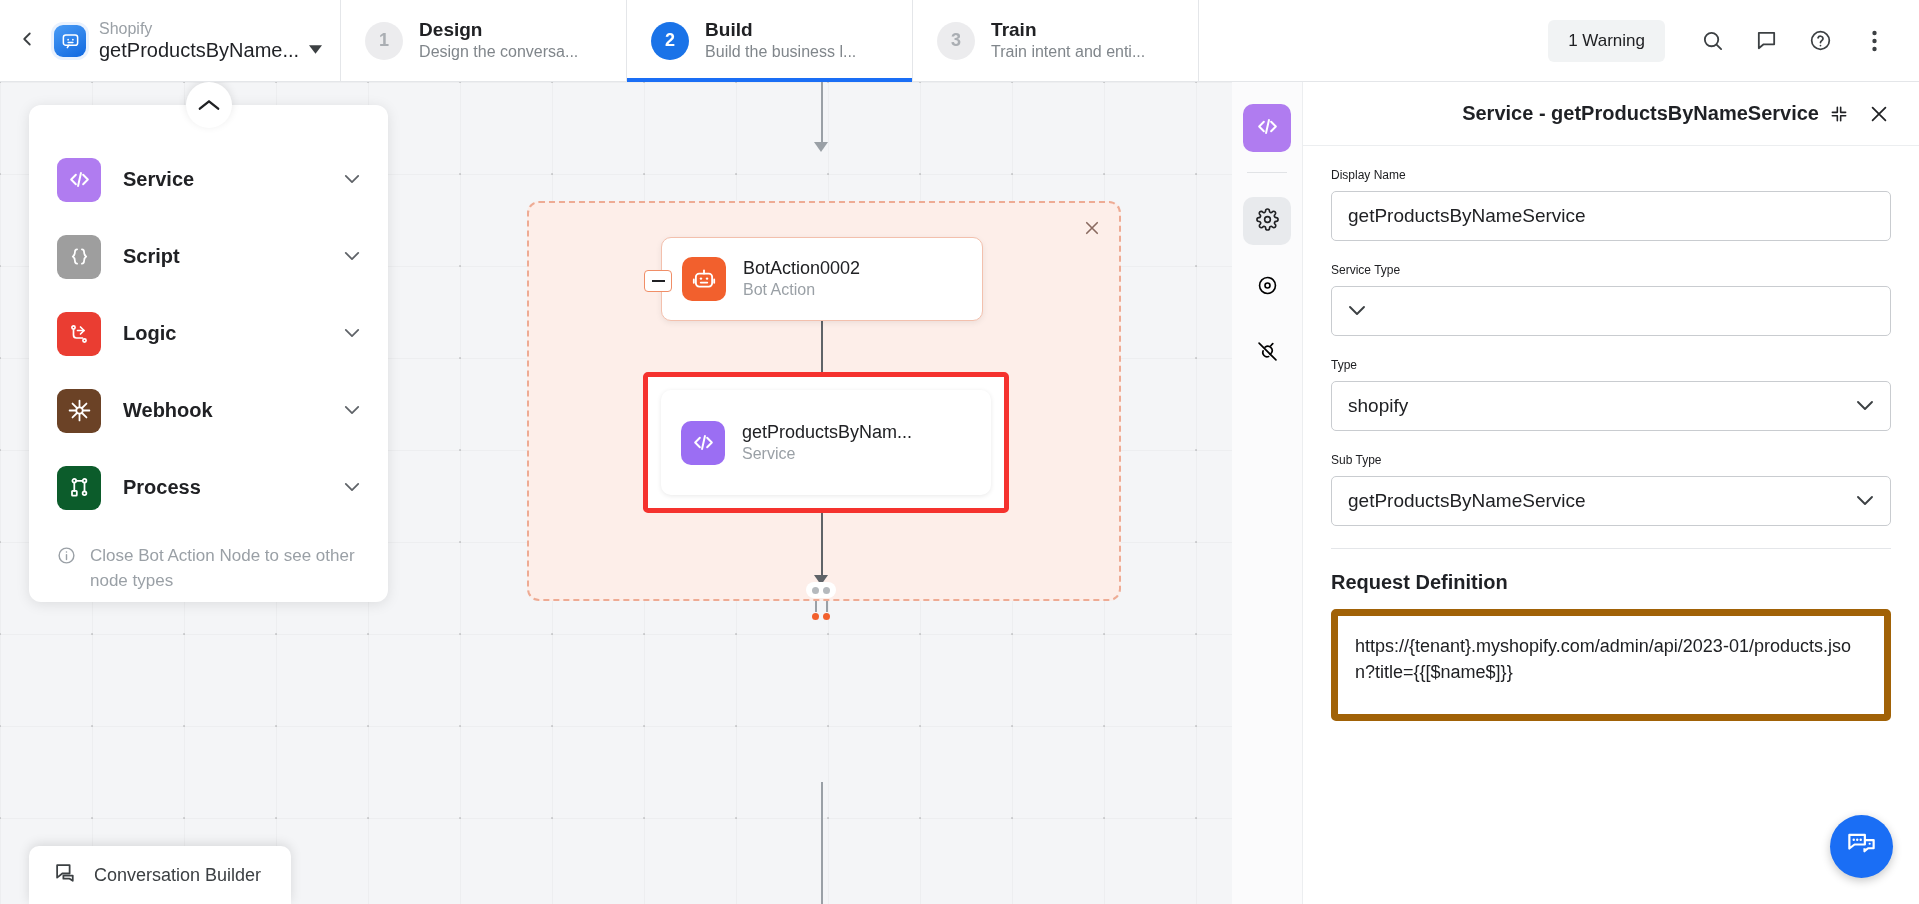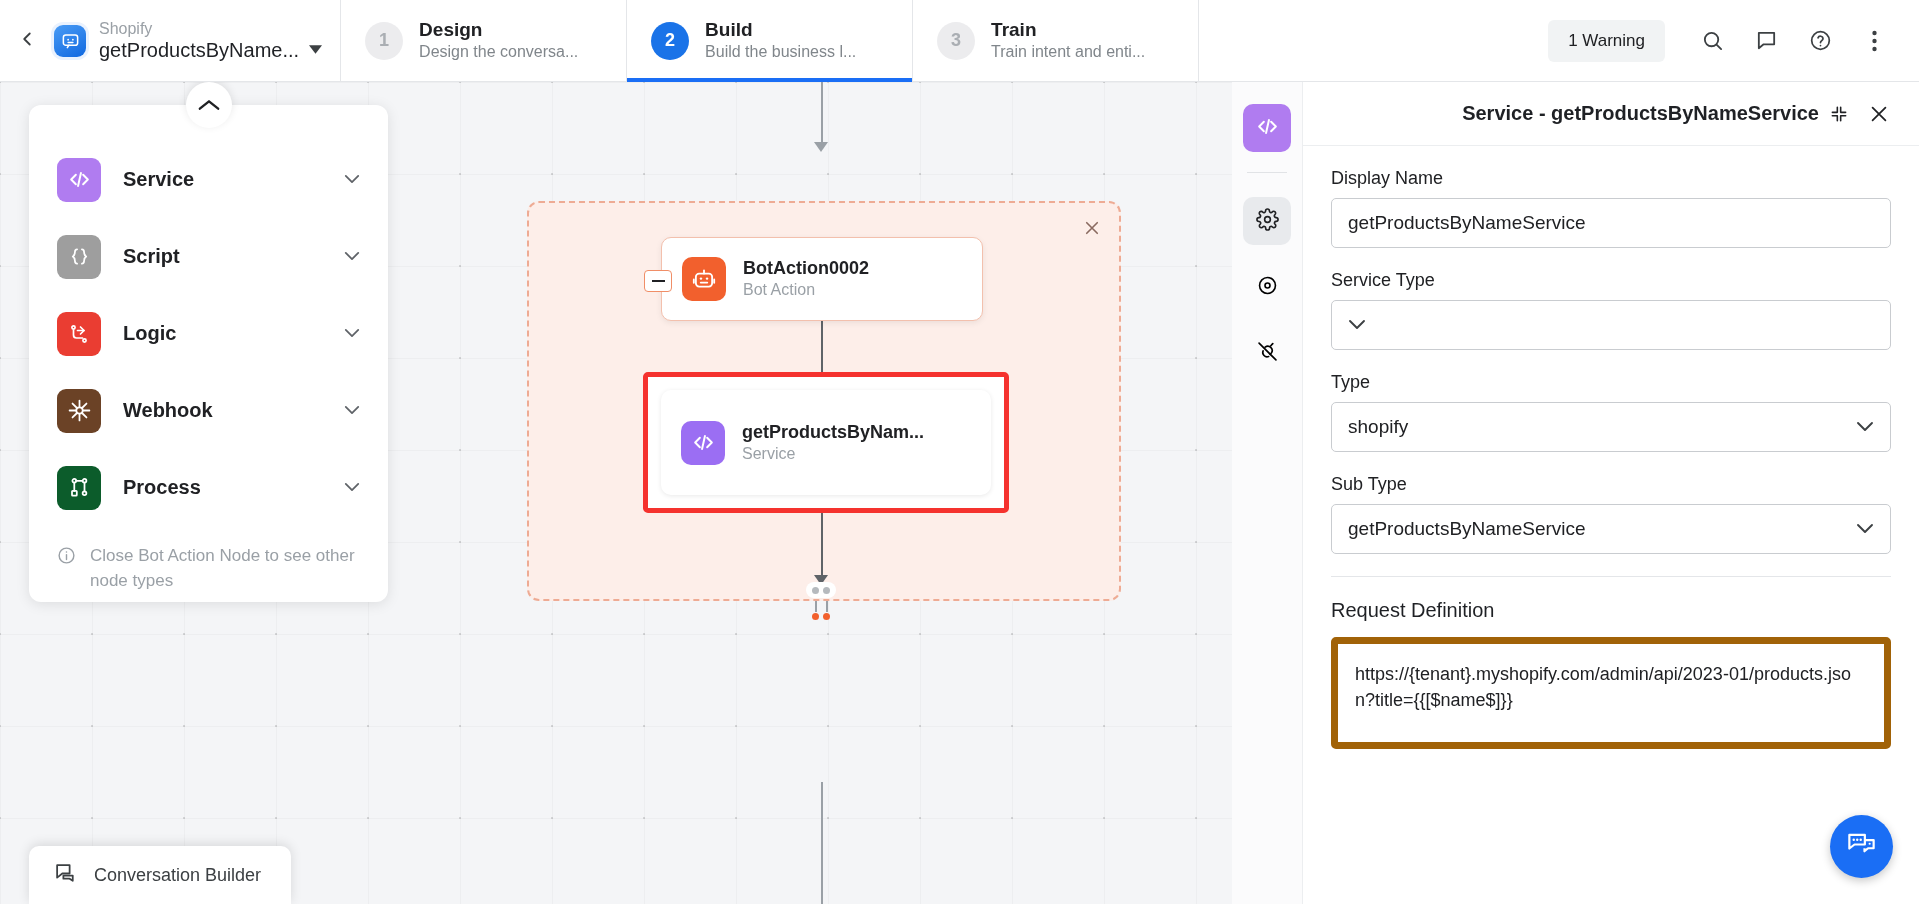--- a/index.html
+++ b/index.html
@@ -117,21 +117,21 @@
   .node {
     position: absolute; background: #fff;
     border-radius: 10px; display: flex; align-items: center;
     gap: 17px; padding: 0 20px; cursor: pointer;
   }
   .node-icon {
     width: 44px; height: 44px; border-radius: 10px; flex: none;
     display: flex; align-items: center; justify-content: center;
   }
   .node-txt { display: flex; flex-direction: column; line-height: 1.28; overflow: hidden; }
-  .node-title { font-size: 18px; font-weight: bold; color: #202124; white-space: nowrap; }
+  .node-title { font-size: 18px; font-weight: normal; color: #202124; white-space: nowrap; }
   .node-sub { font-size: 16px; color: #9aa0a6; white-space: nowrap; }
 
   #node-botaction {
     left: 661px; top: 155px; width: 322px; height: 84px;
     border: 1px solid #f3c0ad; box-shadow: 0 2px 6px rgba(0,0,0,0.07);
   }
   .collapse-btn {
     position: absolute; left: -18px; top: 32px;
     width: 28px; height: 22px; background: #fff;
     border: 1.6px solid #f08e67; border-radius: 4px;
@@ -216,31 +216,31 @@
   }
   .panel-head {
     height: 64px; flex: none; display: flex; align-items: center;
     padding: 0 20px 0 28px; border-bottom: 1px solid #eceef0;
   }
   .panel-title { flex: 1; font-size: 20px; font-weight: bold; color: #1f2125; text-align: right; }
   .phicon { width: 40px; height: 40px; display: flex; align-items: center; justify-content: center; cursor: pointer; color: #202124; }
 
   .panel-body { flex: 1; overflow: hidden; padding: 22px 28px 0 28px; }
   .field { margin-bottom: 22px; }
-  .f-label { font-size: 18px; color: #202124; margin-bottom: 9px; }
+  .f-label { font-size: 12px; color: #202124; margin-bottom: 9px; }
   .f-ctrl {
     height: 50px; border: 1px solid #c9ccd0; border-radius: 5px;
     display: flex; align-items: center; padding: 0 16px;
     font-size: 19px; color: #202124; background: #fff; cursor: text;
   }
   .f-ctrl.select { cursor: pointer; }
   .f-ctrl .val { flex: 1; overflow: hidden; white-space: nowrap; }
   .f-ctrl .chev { color: #3c4043; font-size: 14px; }
   .divider { height: 1px; background: #e4e6e9; margin: 8px 0 22px 0; }
-  .sect-title { font-size: 20px; font-weight: normal; color: #1f2125; margin-bottom: 15px; }
+  .sect-title { font-size: 20px; font-weight: bold; color: #1f2125; margin-bottom: 15px; }
   .req-box {
     border: 7px solid #a16207; border-radius: 5px;
     padding: 17px 17px; min-height: 112px;
     font-size: 18px; color: #202124; line-height: 1.45;
     word-break: break-all; cursor: text;
   }
   .edit-wrap {
     position: absolute; left: 1322px; top: 842px;
     border: 3px solid #f5322e; border-radius: 3px;
     padding: 5px 10px; background: #fff;

